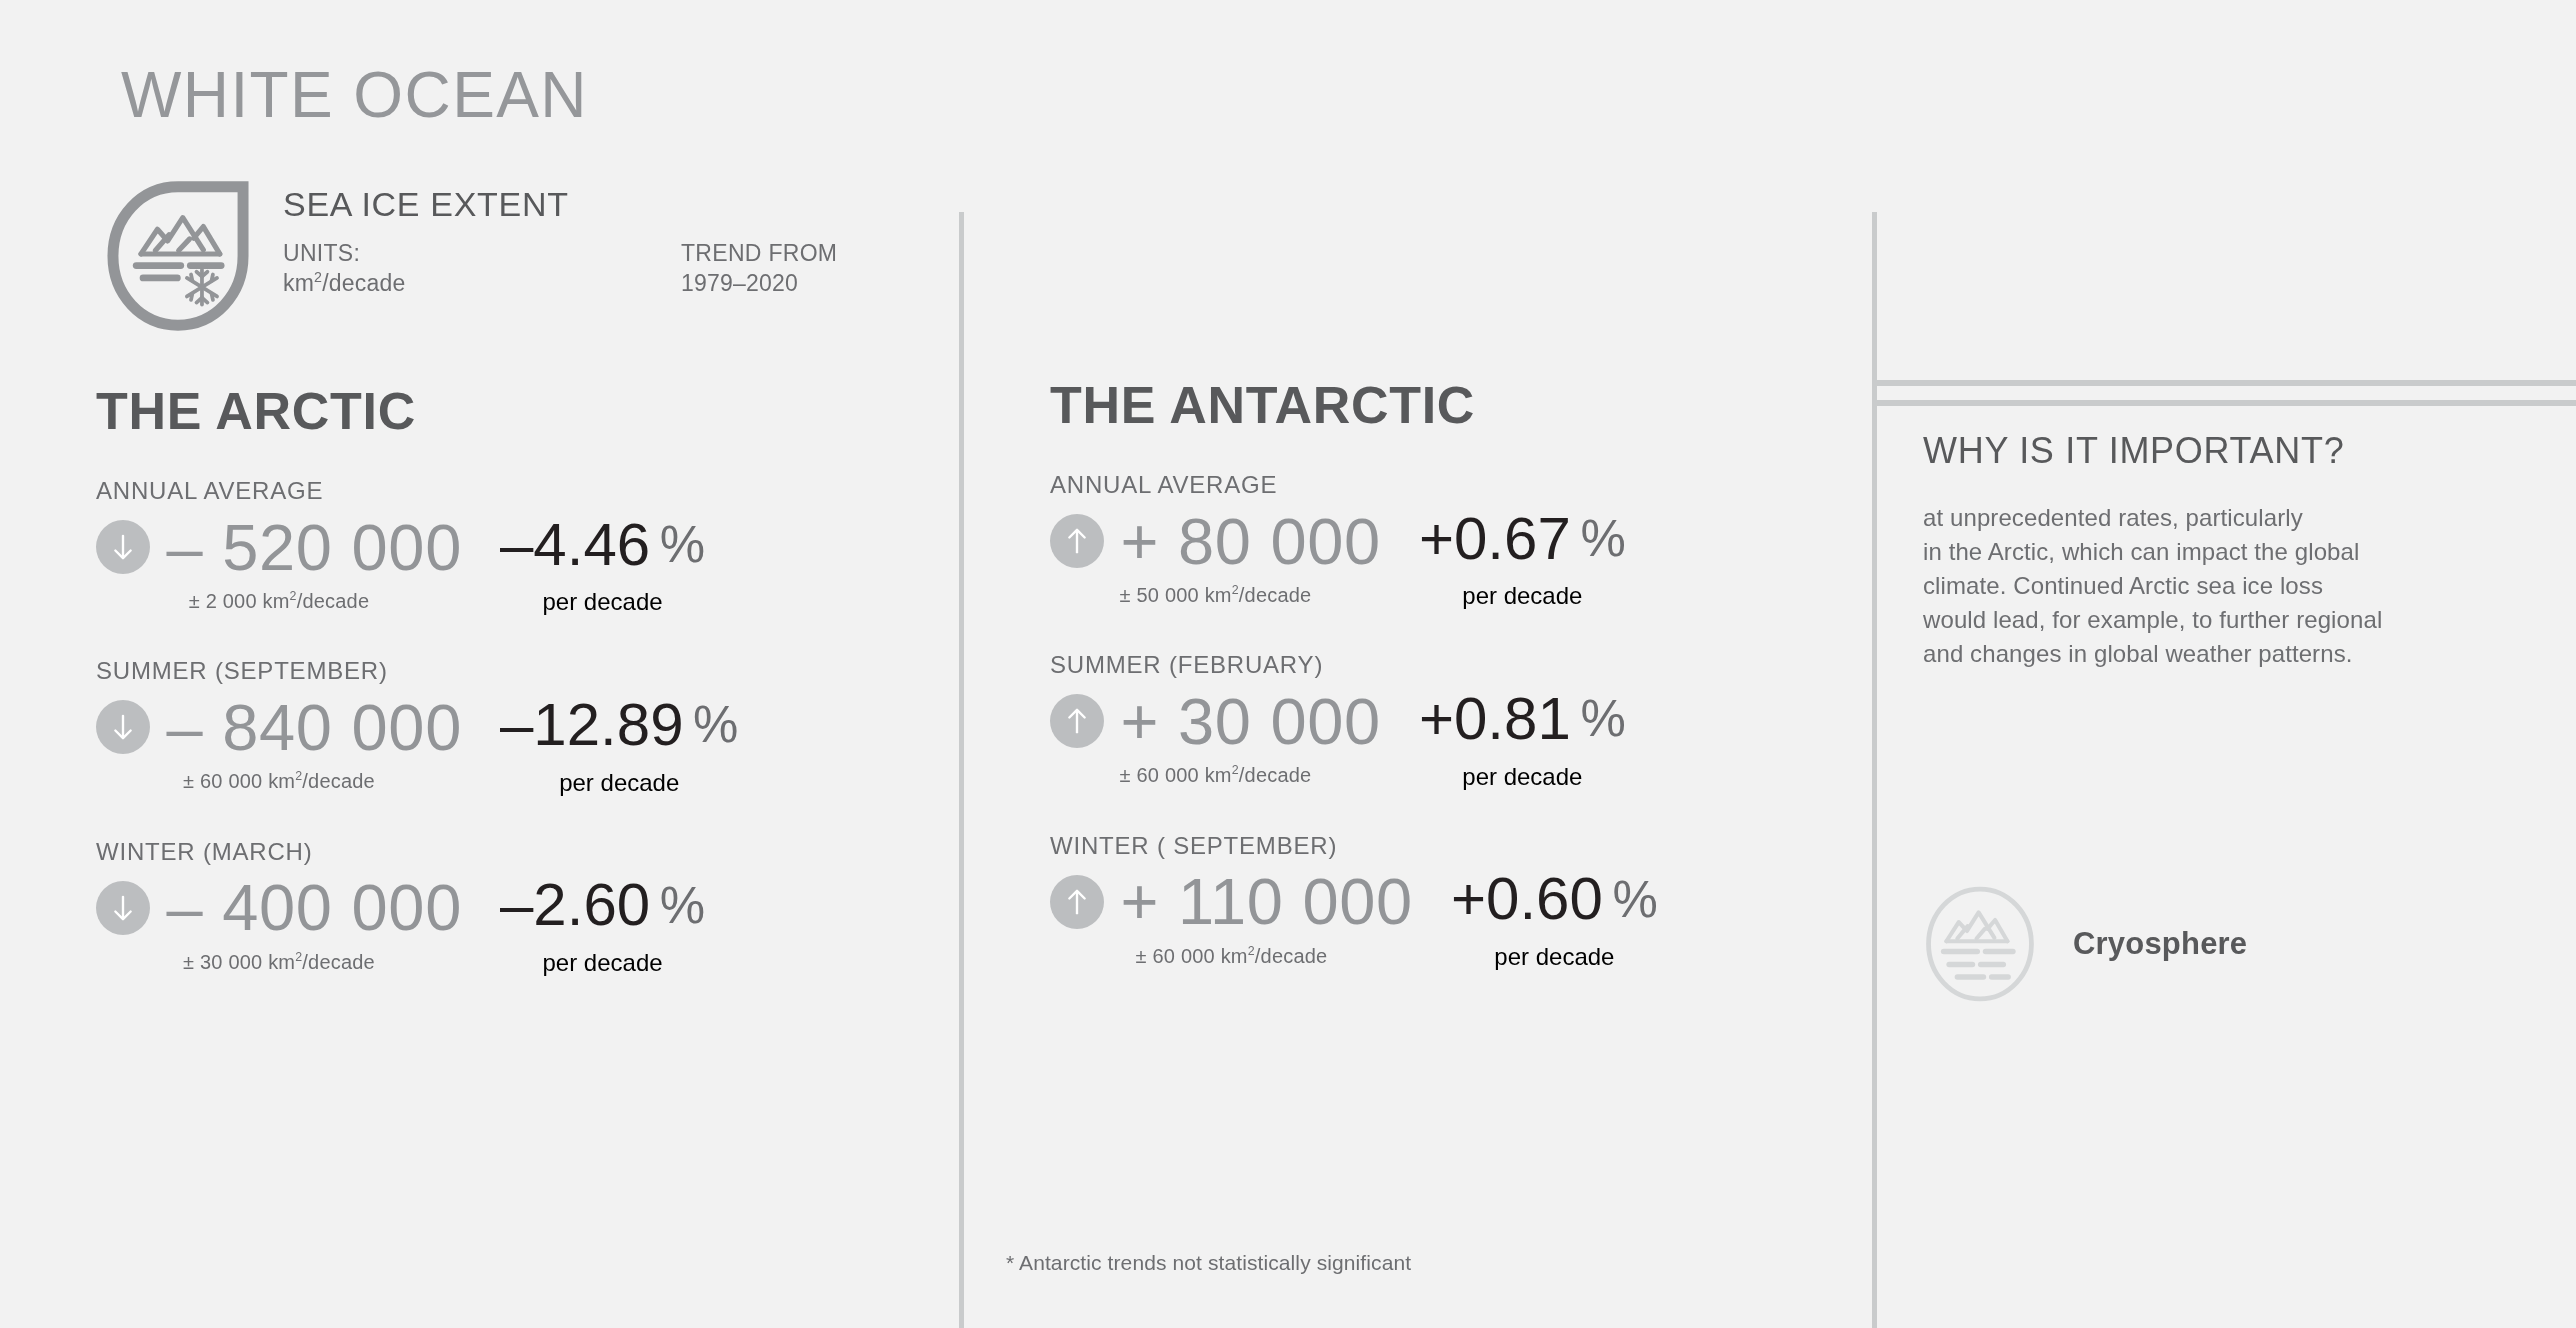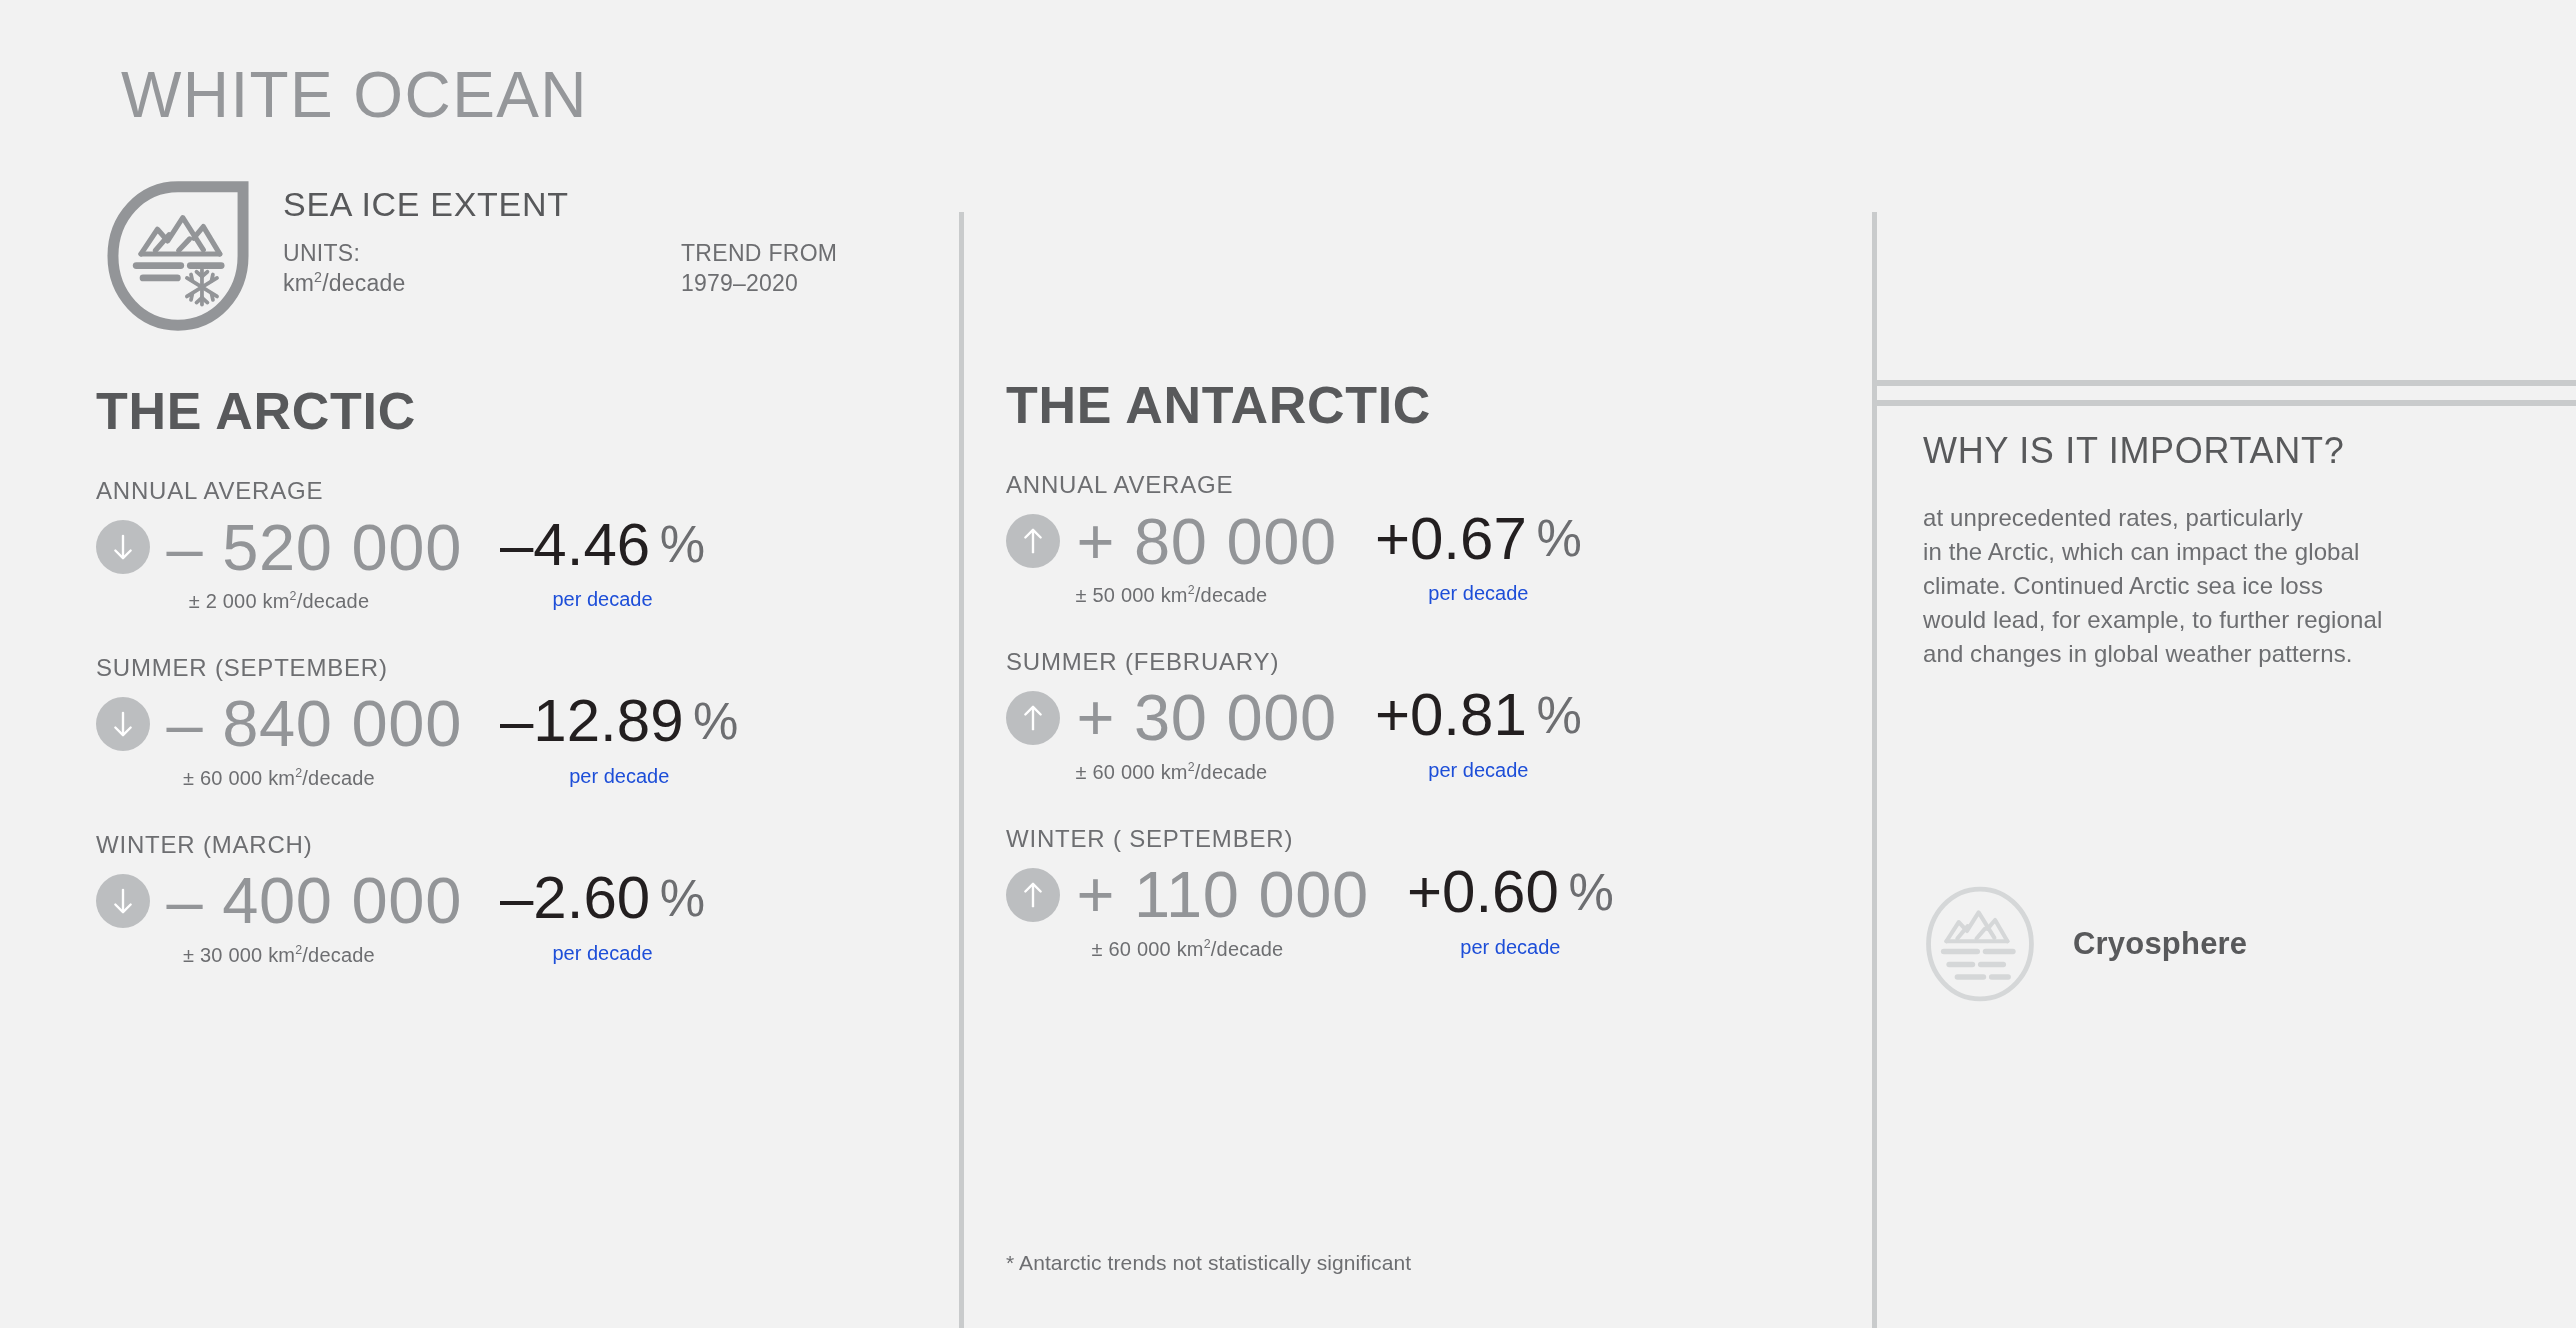--- a/index.html
+++ b/index.html
@@ -97,21 +97,21 @@
   }
   sup { font-size: 0.62em; vertical-align: super; }
 
   
   .region {
     position: absolute;
     top: 385px;
   }
   #region-arctic { left: 96px; width: 824px; }
   #region-antarctic { left: 1006px; width: 831px; }
-  #region-antarctic { top: 379px; }
+  #region-antarctic { top: 379px; margin-left: 44px; }
 
   .region-title {
     font-size: 52px;
     font-weight: 700;
     letter-spacing: 0.7px;
     color: #58595b;
     margin: 0 0 40px 0;
     line-height: 1;
   }
 
@@ -185,23 +185,23 @@
     letter-spacing: 0px;
     white-space: nowrap;
   }
   .pct-sign {
     font-size: 51px;
     font-weight: 300;
     color: #6d6e71;
     margin-left: 9.6px;
   }
   .pct-note {
-    font-size: 20px;
-    font-weight: 300;
-    color: #1d4ed8;
+    font-size: 24px;
+    font-weight: 300;
+    color: #000000;
     margin-top: 13.7px;
   }
 
   
   .gap-a { width: 38px; flex: none; }
 
   #footnote {
     position: absolute;
     left: 1006px;
     top: 1251px;

